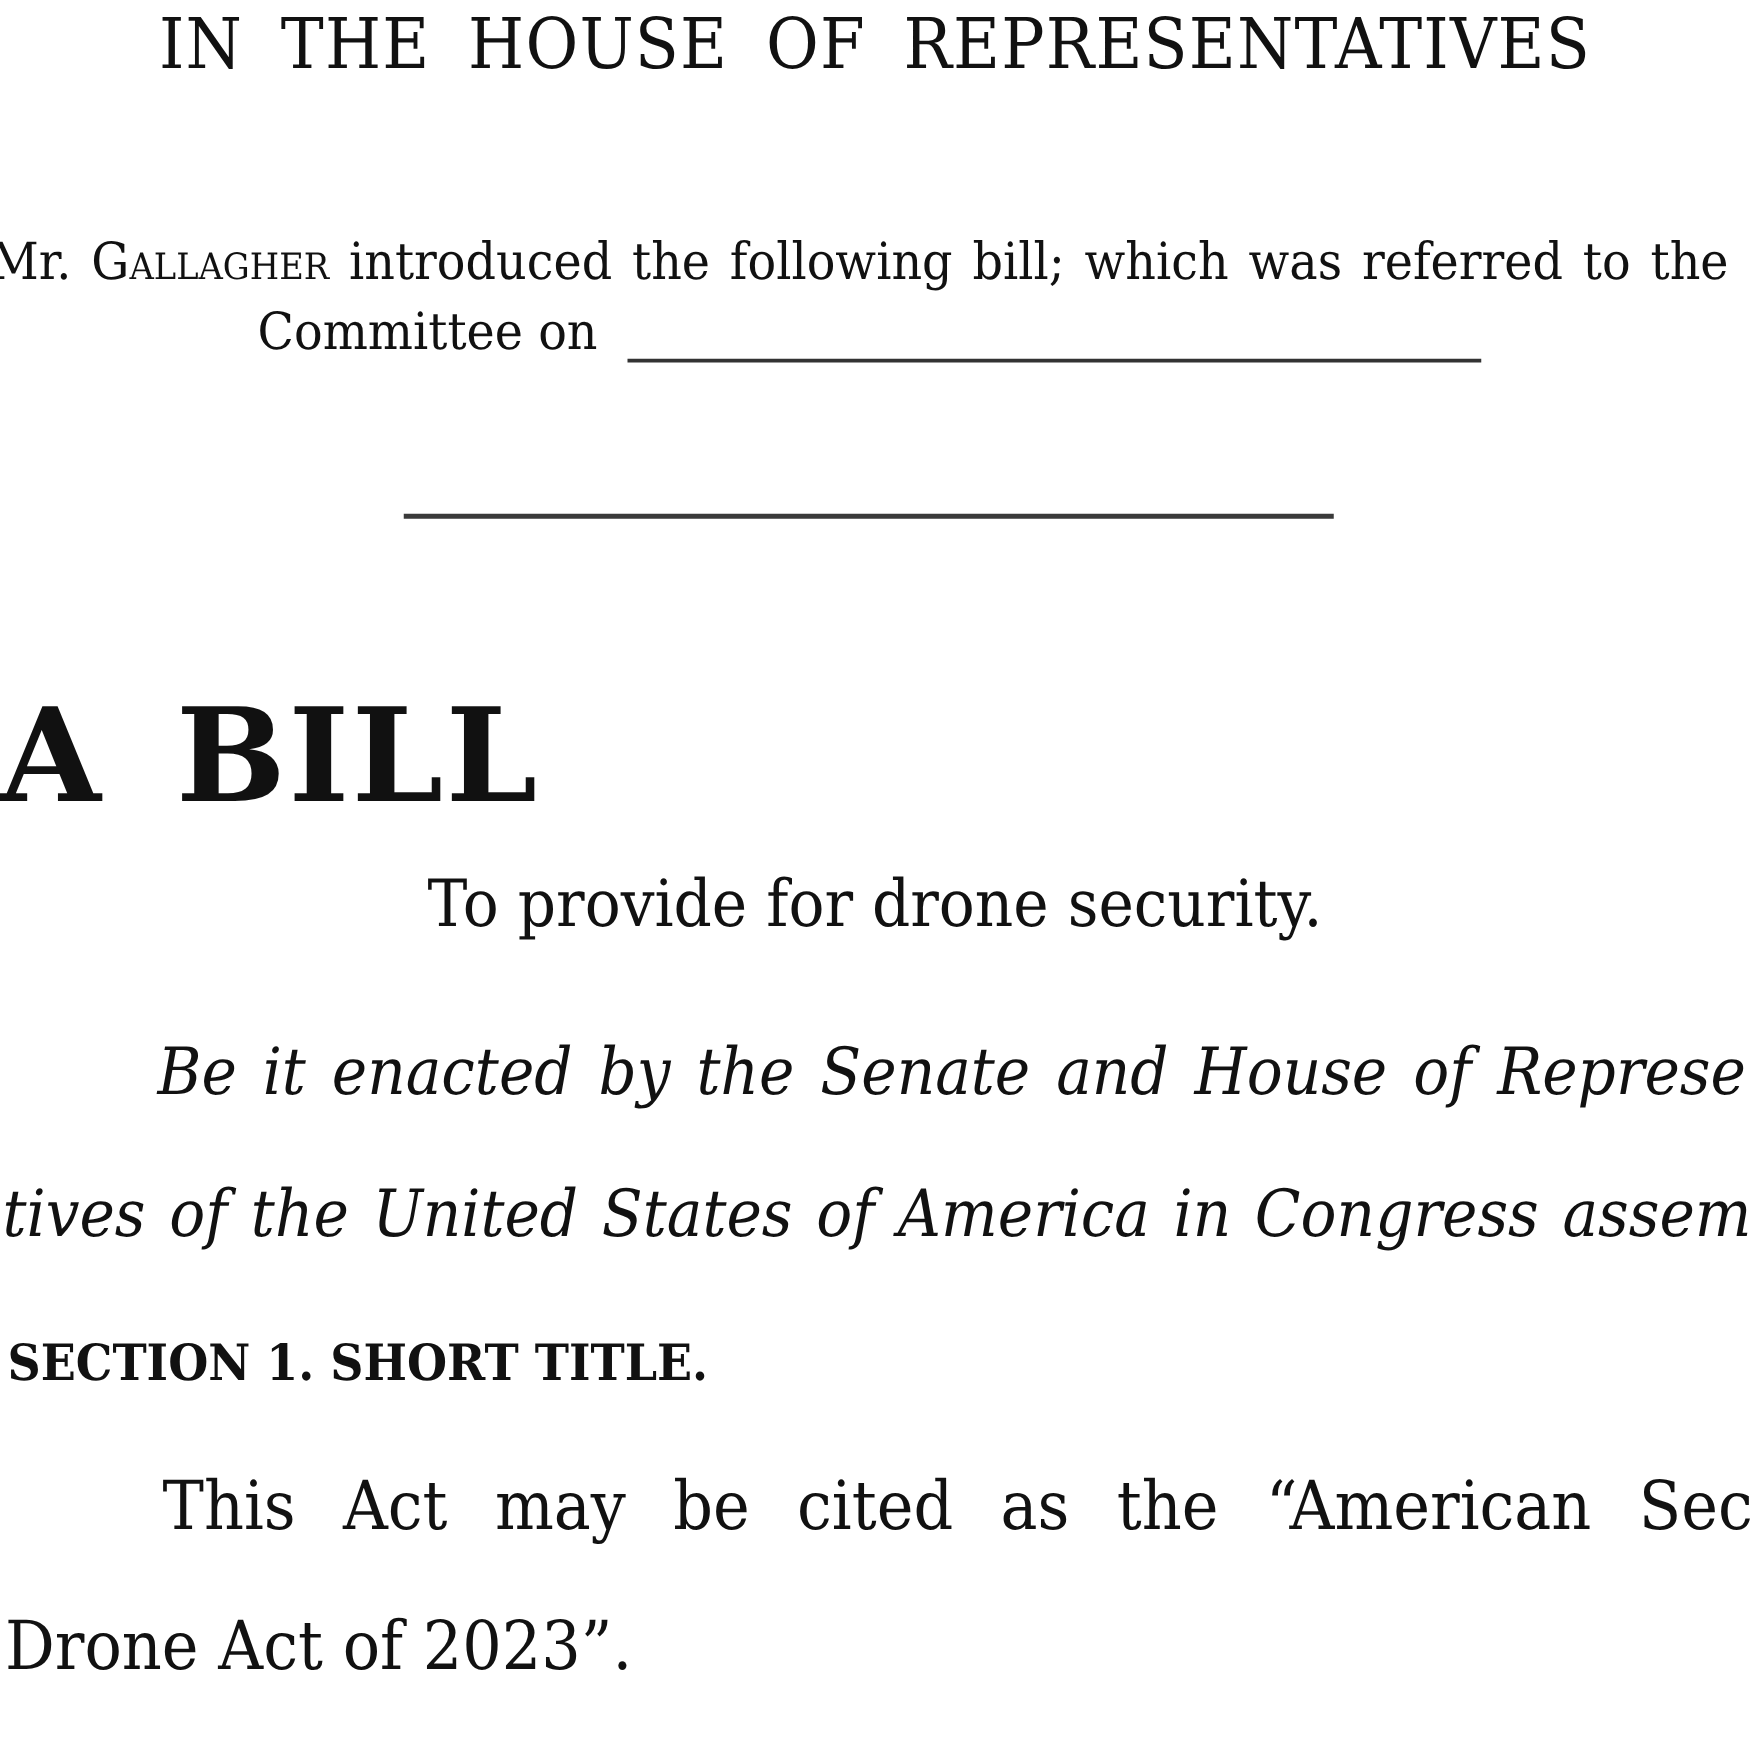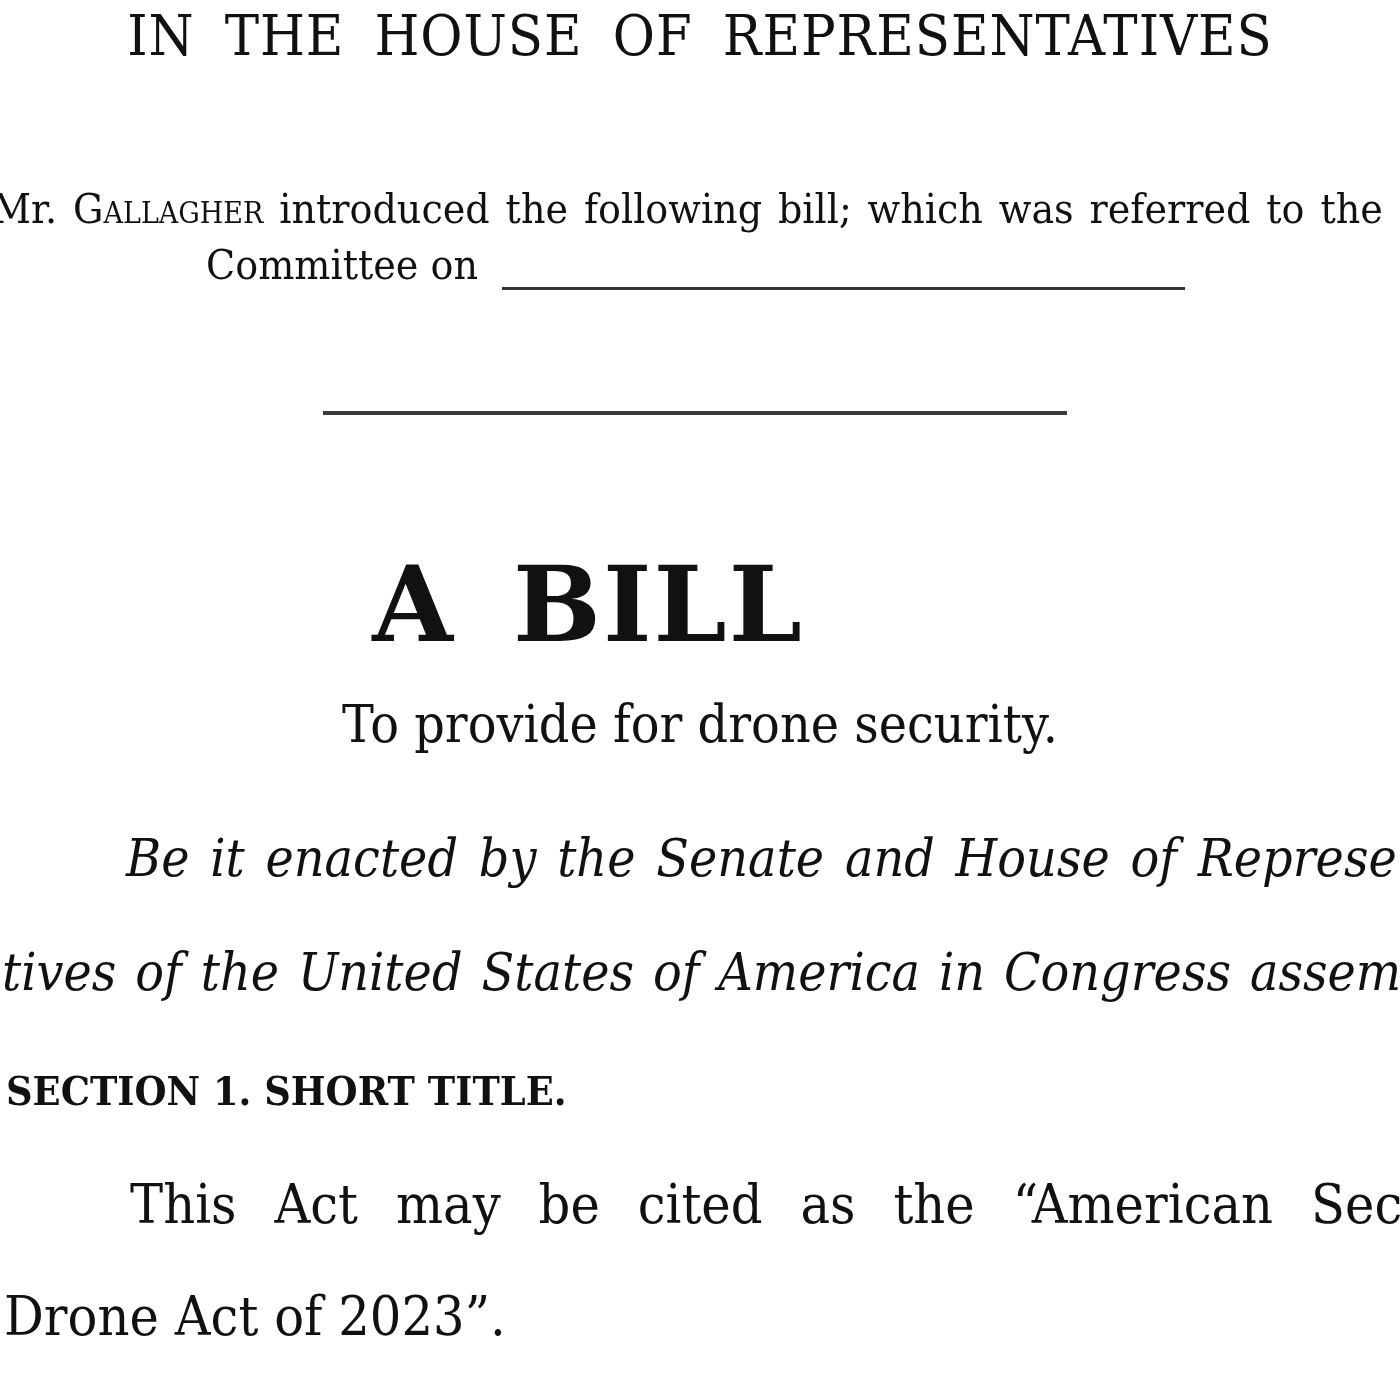--- a/index.html
+++ b/index.html
@@ -62,21 +62,20 @@
       left: 323px;
       top: 411px;
       width: 744px;
       height: 4px;
       background: #3a3a3a;
     }
     .bill-title {
       left: 0;
       width: 1176px;
       top: 553px;
-      text-align: center;
       font-size: 104px;
       font-weight: bold;
       word-spacing: 20px;
       letter-spacing: 2px;
     }
     .bill-purpose {
       left: 0;
       width: 1400px;
       top: 698px;
       text-align: center;

